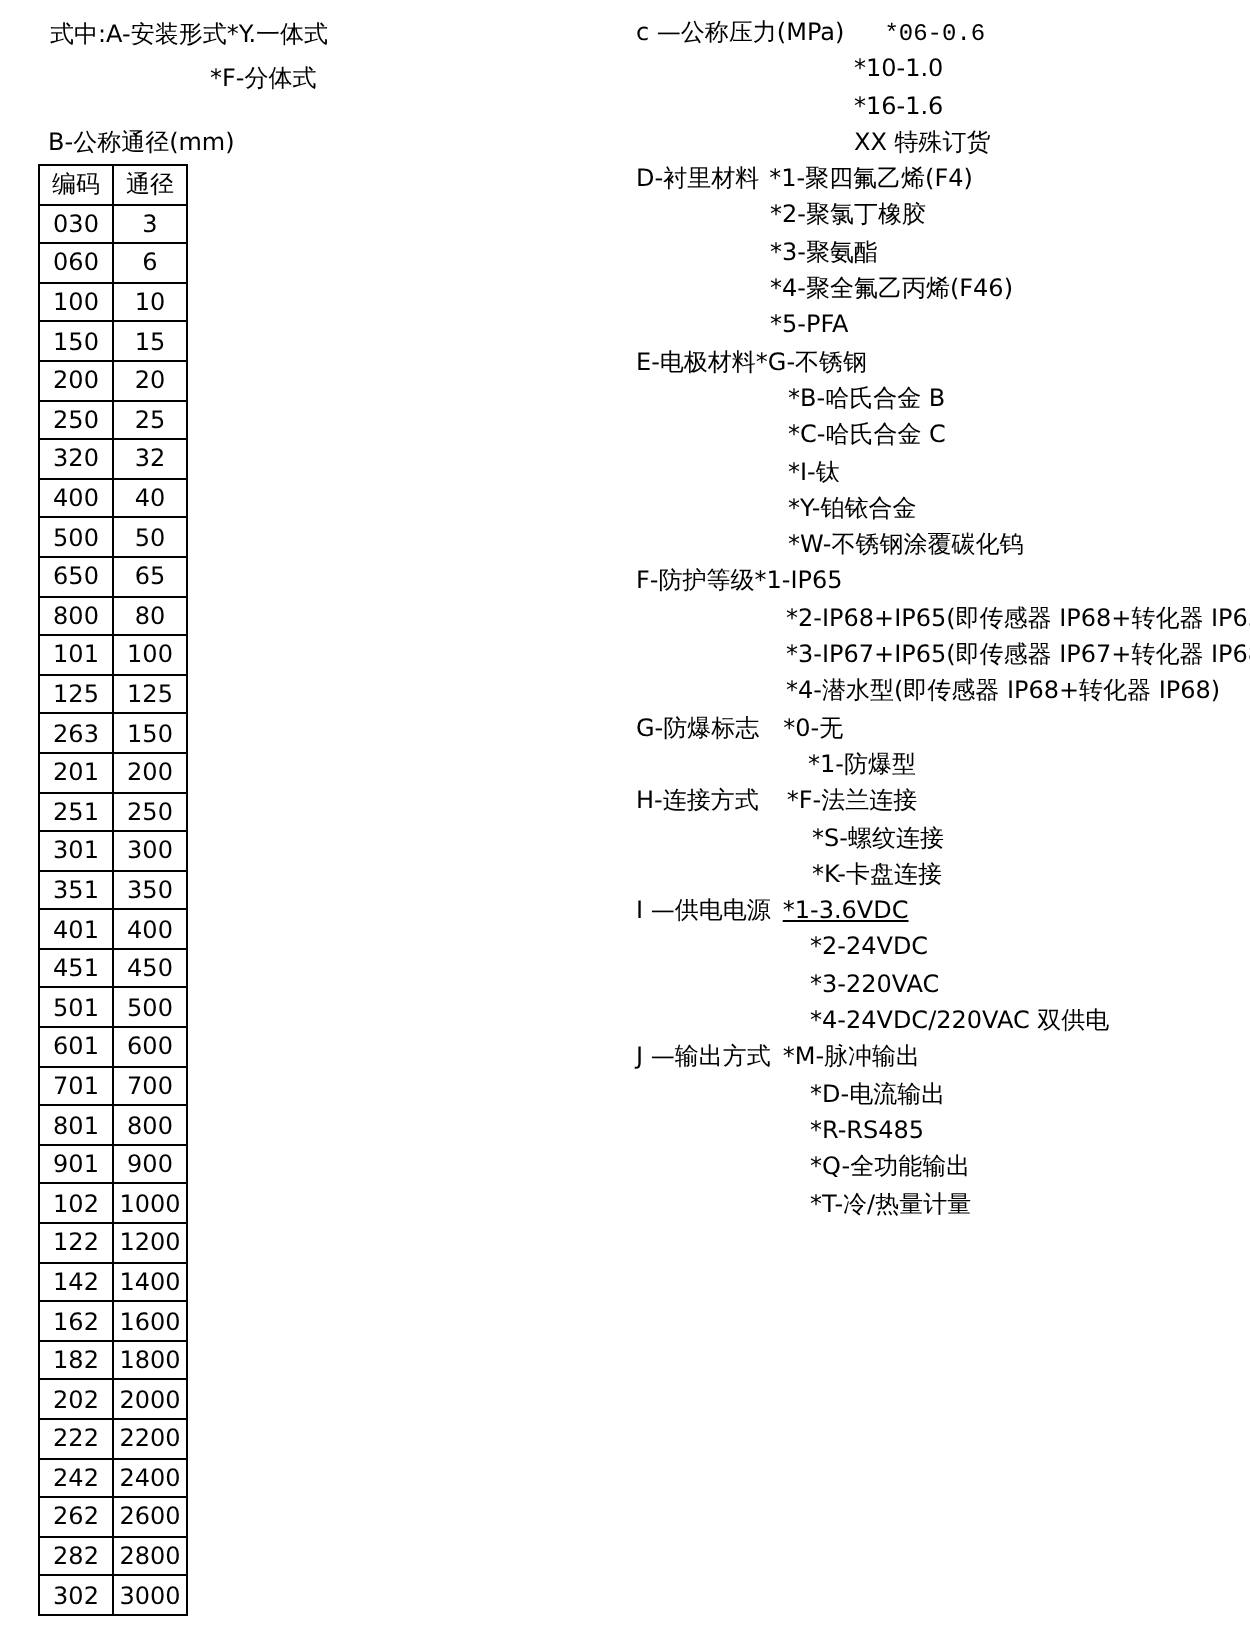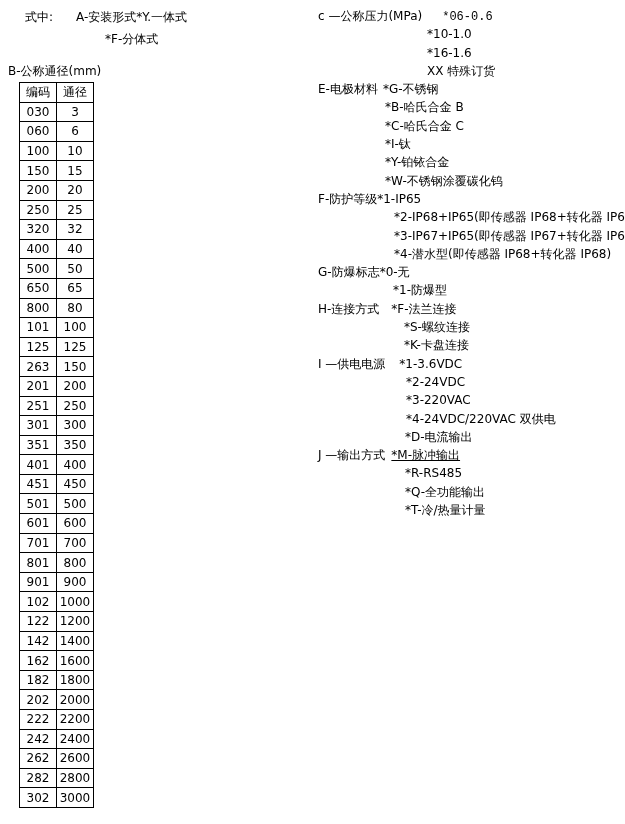--- a/index.html
+++ b/index.html
@@ -16,30 +16,30 @@
     font-family: "DejaVu Sans", "Liberation Sans", sans-serif;
     font-size: 12px;
     color: #000000;
   }
   .formula-line1 {
     position: absolute;
     left: 25px;
     top: 9px;
     white-space: nowrap;
   }
-  .formula-prefix { margin-right: 23px; }
+  .formula-prefix { margin-right: 0; }
   .formula-line2 {
     position: absolute;
     left: 105px;
     top: 31px;
     white-space: nowrap;
   }
   .table-title {
     position: absolute;
-    left: 8px;
+    left: 24px;
     top: 63px;
     white-space: nowrap;
   }
   table.dia-table {
     position: absolute;
     left: 19px;
     top: 82px;
     border-collapse: collapse;
     table-layout: fixed;
   }
@@ -257,20 +257,27 @@
   </table>
 
   <div class="right-col" id="sections">
       <div class="section">
         <div class="row label-row"><span class="sec-label">c —公称压力(MPa)</span><span class="opt first-opt">*06-0.6</span></div>
         <div class="row opt-row"><span class="opt">*10-1.0</span></div>
         <div class="row opt-row"><span class="opt">*16-1.6</span></div>
         <div class="row opt-row"><span class="opt">XX 特殊订货</span></div>
       </div>
       <div class="section">
+        <div class="row label-row"><span class="sec-label">D-衬里材料</span><span class="opt first-opt">*1-聚四氟乙烯(F4)</span></div>
+        <div class="row opt-row"><span class="opt">*2-聚氯丁橡胶</span></div>
+        <div class="row opt-row"><span class="opt">*3-聚氨酯</span></div>
+        <div class="row opt-row"><span class="opt">*4-聚全氟乙丙烯(F46)</span></div>
+        <div class="row opt-row"><span class="opt">*5-PFA</span></div>
+      </div>
+      <div class="section">
         <div class="row label-row"><span class="sec-label">E-电极材料</span><span class="opt first-opt">*G-不锈钢</span></div>
         <div class="row opt-row"><span class="opt">*B-哈氏合金 B</span></div>
         <div class="row opt-row"><span class="opt">*C-哈氏合金 C</span></div>
         <div class="row opt-row"><span class="opt">*I-钛</span></div>
         <div class="row opt-row"><span class="opt">*Y-铂铱合金</span></div>
         <div class="row opt-row"><span class="opt">*W-不锈钢涂覆碳化钨</span></div>
       </div>
       <div class="section">
         <div class="row label-row"><span class="sec-label">F-防护等级</span><span class="opt first-opt">*1-IP65</span></div>
         <div class="row opt-row"><span class="opt">*2-IP68+IP65(即传感器 IP68+转化器 IP65)</span></div>
@@ -286,21 +293,21 @@
         <div class="row opt-row"><span class="opt">*S-螺纹连接</span></div>
         <div class="row opt-row"><span class="opt">*K-卡盘连接</span></div>
       </div>
       <div class="section">
         <div class="row label-row"><span class="sec-label">I —供电电源</span><span class="opt first-opt">*1-3.6VDC</span></div>
         <div class="row opt-row"><span class="opt">*2-24VDC</span></div>
         <div class="row opt-row"><span class="opt">*3-220VAC</span></div>
         <div class="row opt-row"><span class="opt">*4-24VDC/220VAC 双供电</span></div>
       </div>
       <div class="section">
+        <div class="row label-row"><span class="sec-label">J —输出方式</span><span class="opt first-opt">*M-脉冲输出</span></div>
         <div class="row opt-row"><span class="opt">*D-电流输出</span></div>
-        <div class="row label-row"><span class="sec-label">J —输出方式</span><span class="opt first-opt">*M-脉冲输出</span></div>
         <div class="row opt-row"><span class="opt">*R-RS485</span></div>
         <div class="row opt-row"><span class="opt">*Q-全功能输出</span></div>
         <div class="row opt-row"><span class="opt">*T-冷/热量计量</span></div>
       </div>
     </div>
 
 </div>
 
 </body></html>

